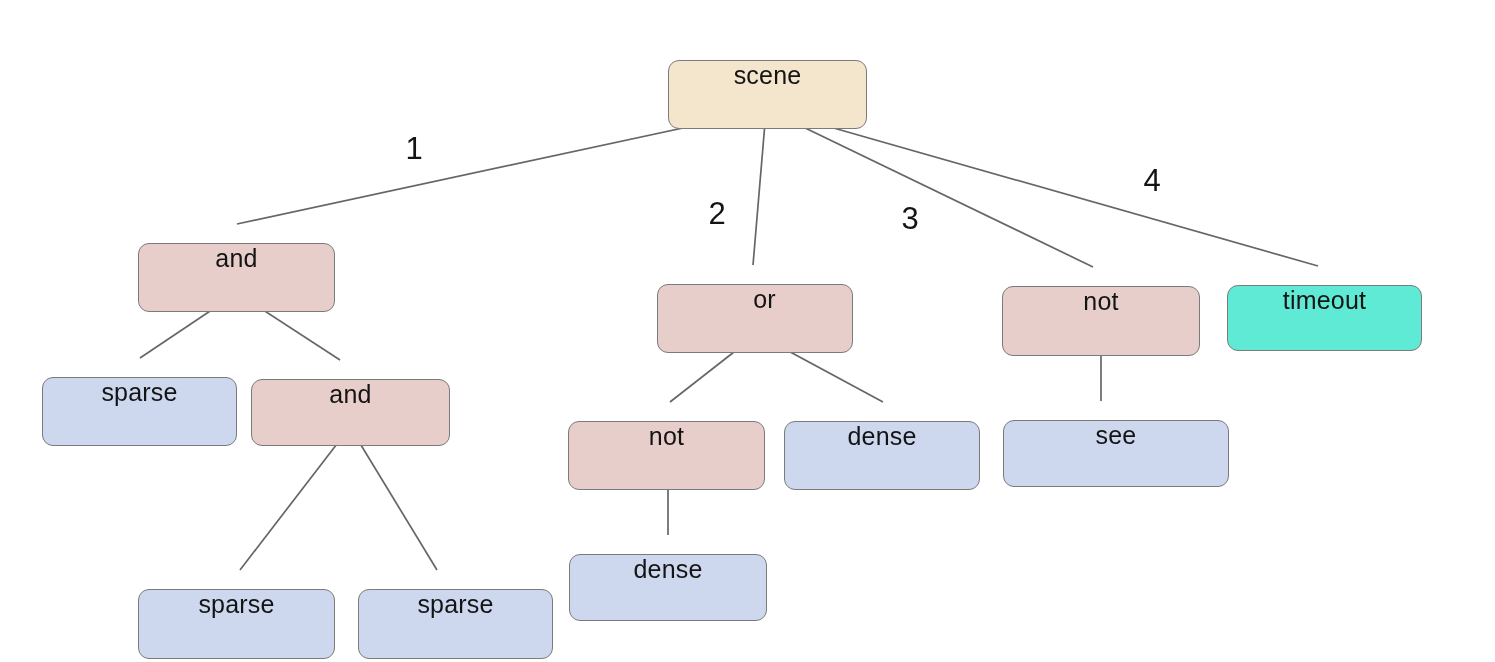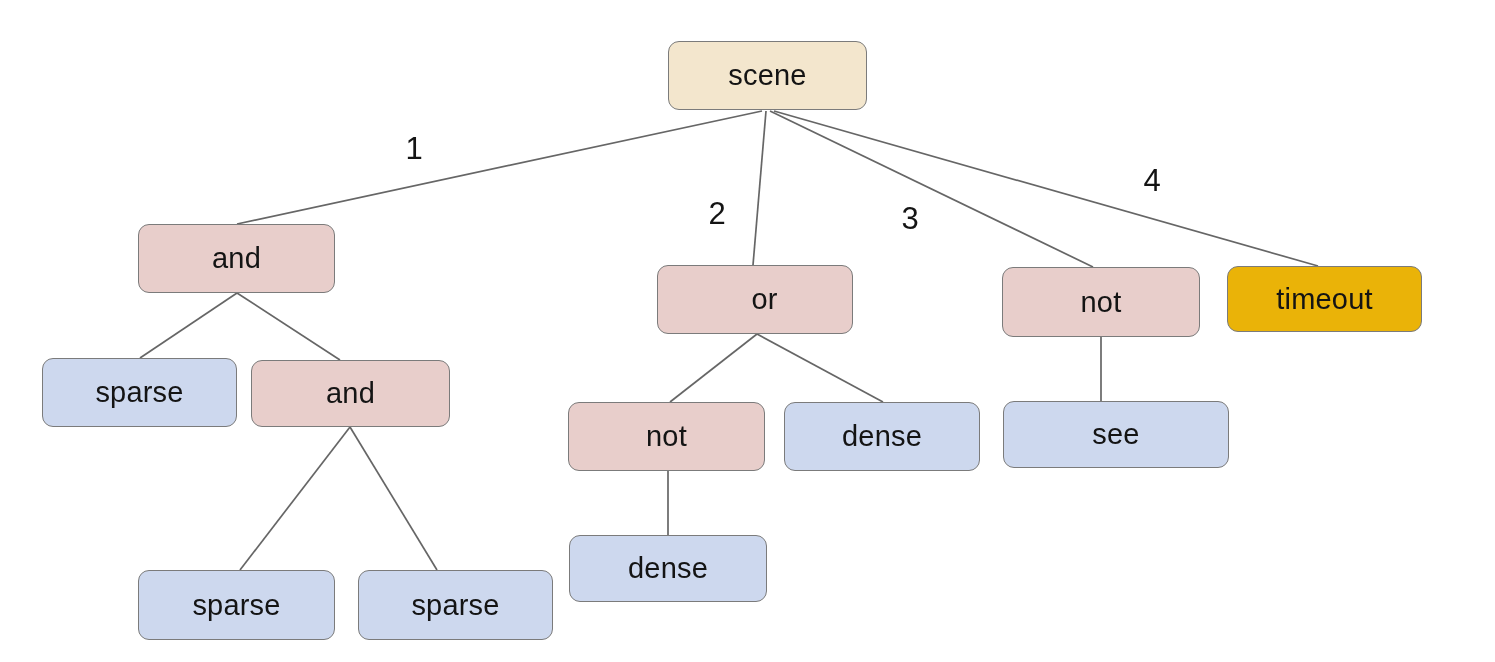--- a/index.html
+++ b/index.html
@@ -21,26 +21,27 @@
     top: 0;
     width: 1495px;
     height: 662px;
   }
   .tree-node {
     position: absolute;
     box-sizing: border-box;
     border: 1.6px solid #7b7b7b;
     border-radius: 11px;
     display: flex;
-    align-items: center;
+    align-items: flex-start;
     justify-content: center;
-    font-size: 29px;
+    font-size: 25px;
     color: #141414;
     letter-spacing: 0.2px;
     user-select: none;
+    margin-top: 19px;
   }
   .edge-label {
     position: absolute;
     transform: translate(-50%, -50%);
     font-size: 31px;
     color: #141414;
     line-height: 1;
     user-select: none;
   }
 </style>
@@ -72,21 +73,21 @@
     </div>
     <div class="tree-node" style="left: 138px; top: 224px; width: 197px; height: 69px; background: rgb(232, 206, 203);">
       <span>and</span>
     </div>
     <div class="tree-node" style="left: 657px; top: 265px; width: 196px; height: 69px; background: rgb(232, 206, 203); padding-left: 19px;">
       <span>or</span>
     </div>
     <div class="tree-node" style="left: 1002px; top: 267px; width: 198px; height: 70px; background: rgb(232, 206, 203);">
       <span>not</span>
     </div>
-    <div class="tree-node" style="left: 1227px; top: 266px; width: 195px; height: 66px; background: #eab308;">
+    <div class="tree-node" style="left: 1227px; top: 266px; width: 195px; height: 66px; background: #5eead4;">
       <span>timeout</span>
     </div>
     <div class="tree-node" style="left: 42px; top: 358px; width: 195px; height: 69px; background: rgb(205, 216, 238);">
       <span>sparse</span>
     </div>
     <div class="tree-node" style="left: 251px; top: 360px; width: 199px; height: 67px; background: rgb(232, 206, 203);">
       <span>and</span>
     </div>
     <div class="tree-node" style="left: 568px; top: 402px; width: 197px; height: 69px; background: rgb(232, 206, 203);">
       <span>not</span>

